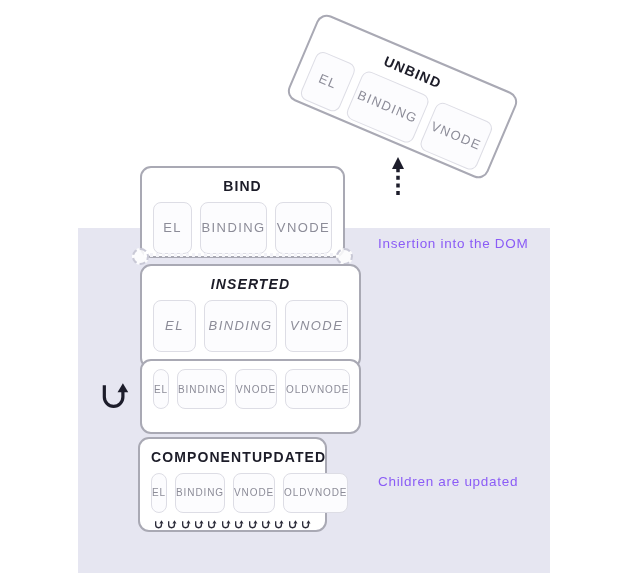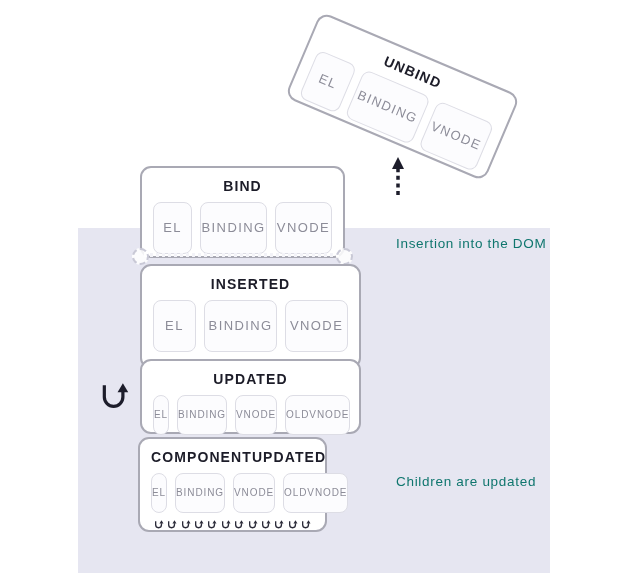--- a/index.html
+++ b/index.html
@@ -32,38 +32,38 @@
   .chip.f-el{flex:0.62;}
   .chip.f-binding{flex:1.08;}
   .chip.f-vnode{flex:0.92;}
   .chips.four .chip.f-el{flex:0.68;}
   .chips.four .chip.f-binding{flex:1.0;}
   .chips.four .chip.f-vnode{flex:0.85;}
   .chips.four .chip.f-oldvnode{flex:1.12;text-align:right;}
 
   #box-unbind{left:294px;top:50px;width:217px;height:93px;transform:rotate(23deg);z-index:2;}
   #box-bind{left:140px;top:166px;width:205px;height:92px;}
-  #box-inserted{left:140px;top:264px;width:221px;height:105px;}
+  #box-inserted{left:140px;top:264px;width:221px;height:105px;font-style:italic;}
   #box-updated{left:140px;top:359px;width:221px;height:75px;}
   #box-componentupdated{left:138px;top:437px;width:189px;height:95px;padding-bottom:4px;}
 
   
   .perf-line{
     position:absolute;left:2px;right:2px;bottom:-1px;height:4px;z-index:4;
     background-image:repeating-linear-gradient(90deg,#f3f3f8 0 3px,rgba(0,0,0,0) 3px 6px);
   }
   .scallop{
     position:absolute;width:13px;height:13px;border:2px dashed #c9c9d6;
     border-radius:50%;background:rgba(255,255,255,0.85);bottom:-9px;z-index:4;
   }
   .scallop.left{left:-10px;}
   .scallop.right{right:-10px;}
 
   .side-label{
-    position:absolute;left:396px;color:#0f766e;font-size:13.5px;
+    position:absolute;left:378px;color:#8b5cf6;font-size:13.5px;
     letter-spacing:0.7px;z-index:1;white-space:nowrap;
   }
   #label-insertion{top:236px;}
   #label-inserted{top:306px;}
   #label-updated{top:391px;}
   #label-children{top:474px;}
 
   .dotted-arrow{position:absolute;left:391px;top:155px;z-index:2;}
   .big-curl{position:absolute;left:99px;top:378px;z-index:2;}
 
@@ -112,21 +112,20 @@
   <div class="hook-box" id="box-inserted">
     <div class="hook-title">INSERTED</div>
     <div class="chips three">
       <div class="chip f-el">EL</div>
       <div class="chip f-binding">BINDING</div>
       <div class="chip f-vnode">VNODE</div>
     </div>
   </div>
 
   <div class="hook-box" id="box-updated">
-    <div class="hook-title">UPDATED</div>
     <div class="chips four">
       <div class="chip f-el">EL</div>
       <div class="chip f-binding">BINDING</div>
       <div class="chip f-vnode">VNODE</div>
       <div class="chip f-oldvnode">OLDVNODE</div>
     </div>
   </div>
 
   <div class="hook-box" id="box-componentupdated">
     <div class="hook-title">COMPONENTUPDATED</div>

